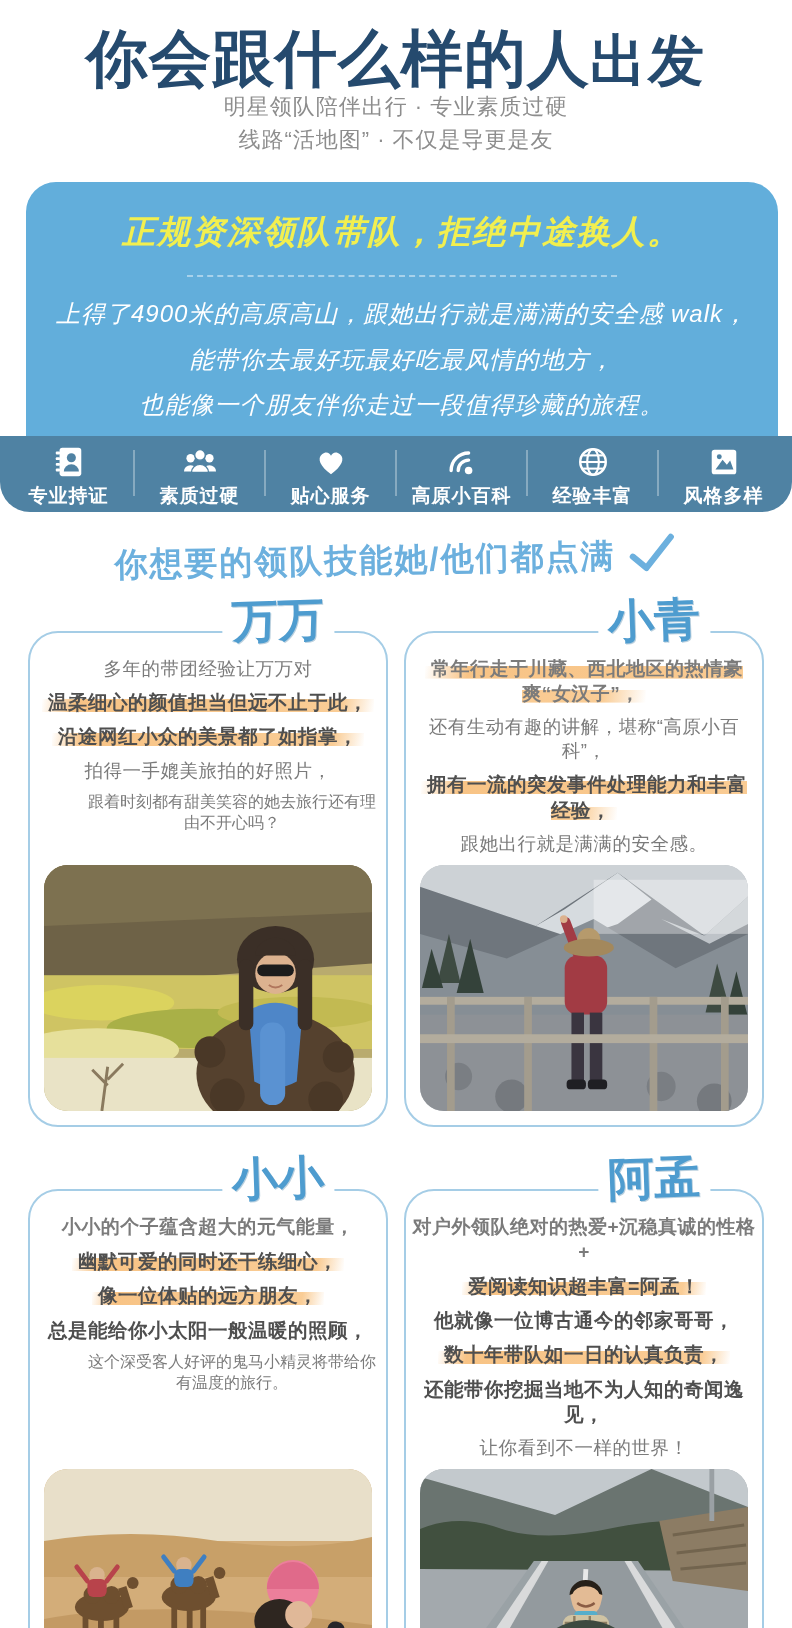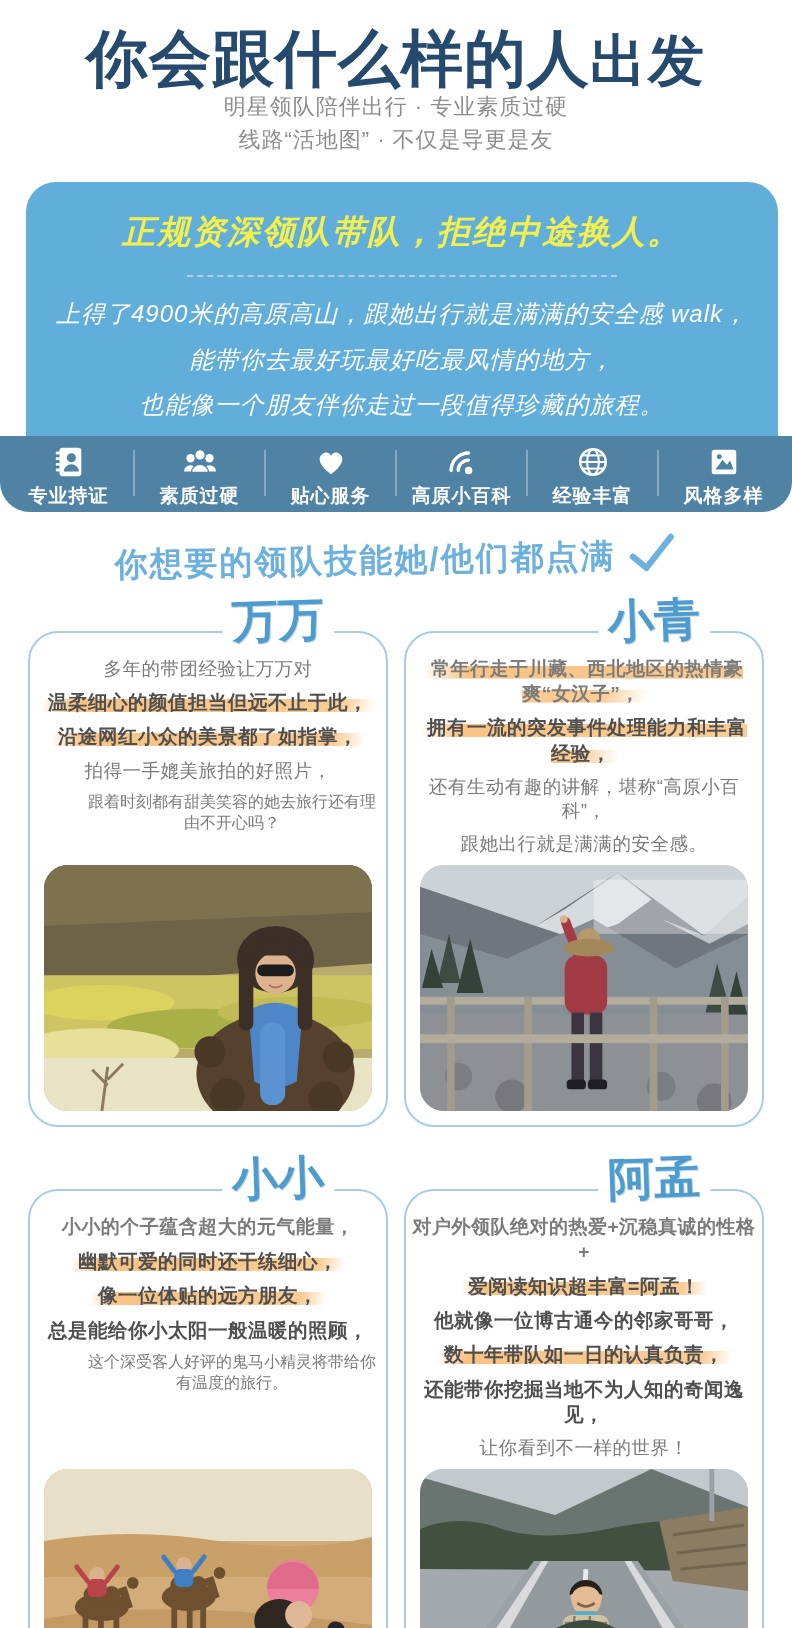--- a/index.html
+++ b/index.html
@@ -197,22 +197,22 @@
           <rect x="221" y="101" width="38" height="12" rx="6" fill="#1c1c1c"></rect>
           <path d="M233,122 q7,5 14,0" stroke="#b0765c" stroke-width="2" fill="none"></path>
         </svg>
       </div>
     </div>
 
     <div class="card">
       <div class="card-name">小青</div>
       <div class="card-text">
         <p class="ln gb hl"><span>常年行走于川藏、西北地区的热情豪爽“女汉子”，</span></p>
+        <p class="ln">还有生动有趣的讲解，堪称“高原小百科”，</p>
         <p class="ln b hl"><span>拥有一流的突发事件处理能力和丰富经验，</span></p>
-        <p class="ln">还有生动有趣的讲解，堪称“高原小百科”，</p>
         <p class="ln">跟她出行就是满满的安全感。</p>
       </div>
       <div class="photo h1">
         <svg viewBox="0 0 340 250" preserveAspectRatio="none">
           <rect width="340" height="250" fill="#b6bcc1"></rect>
           <rect width="340" height="70" fill="#cdd2d6"></rect>
           <polygon points="0,22 120,62 205,8 295,72 340,32 340,150 0,150" fill="#6f767d"></polygon>
           <polygon points="120,62 150,45 205,8 240,35 205,60 160,75" fill="#e9edf0" opacity="0.85"></polygon>
           <polygon points="250,55 295,72 340,32 340,60 300,80" fill="#dfe4e8" opacity="0.7"></polygon>
           <polygon points="0,70 90,95 180,55 265,105 340,70 340,165 0,165" fill="#868e95"></polygon>

